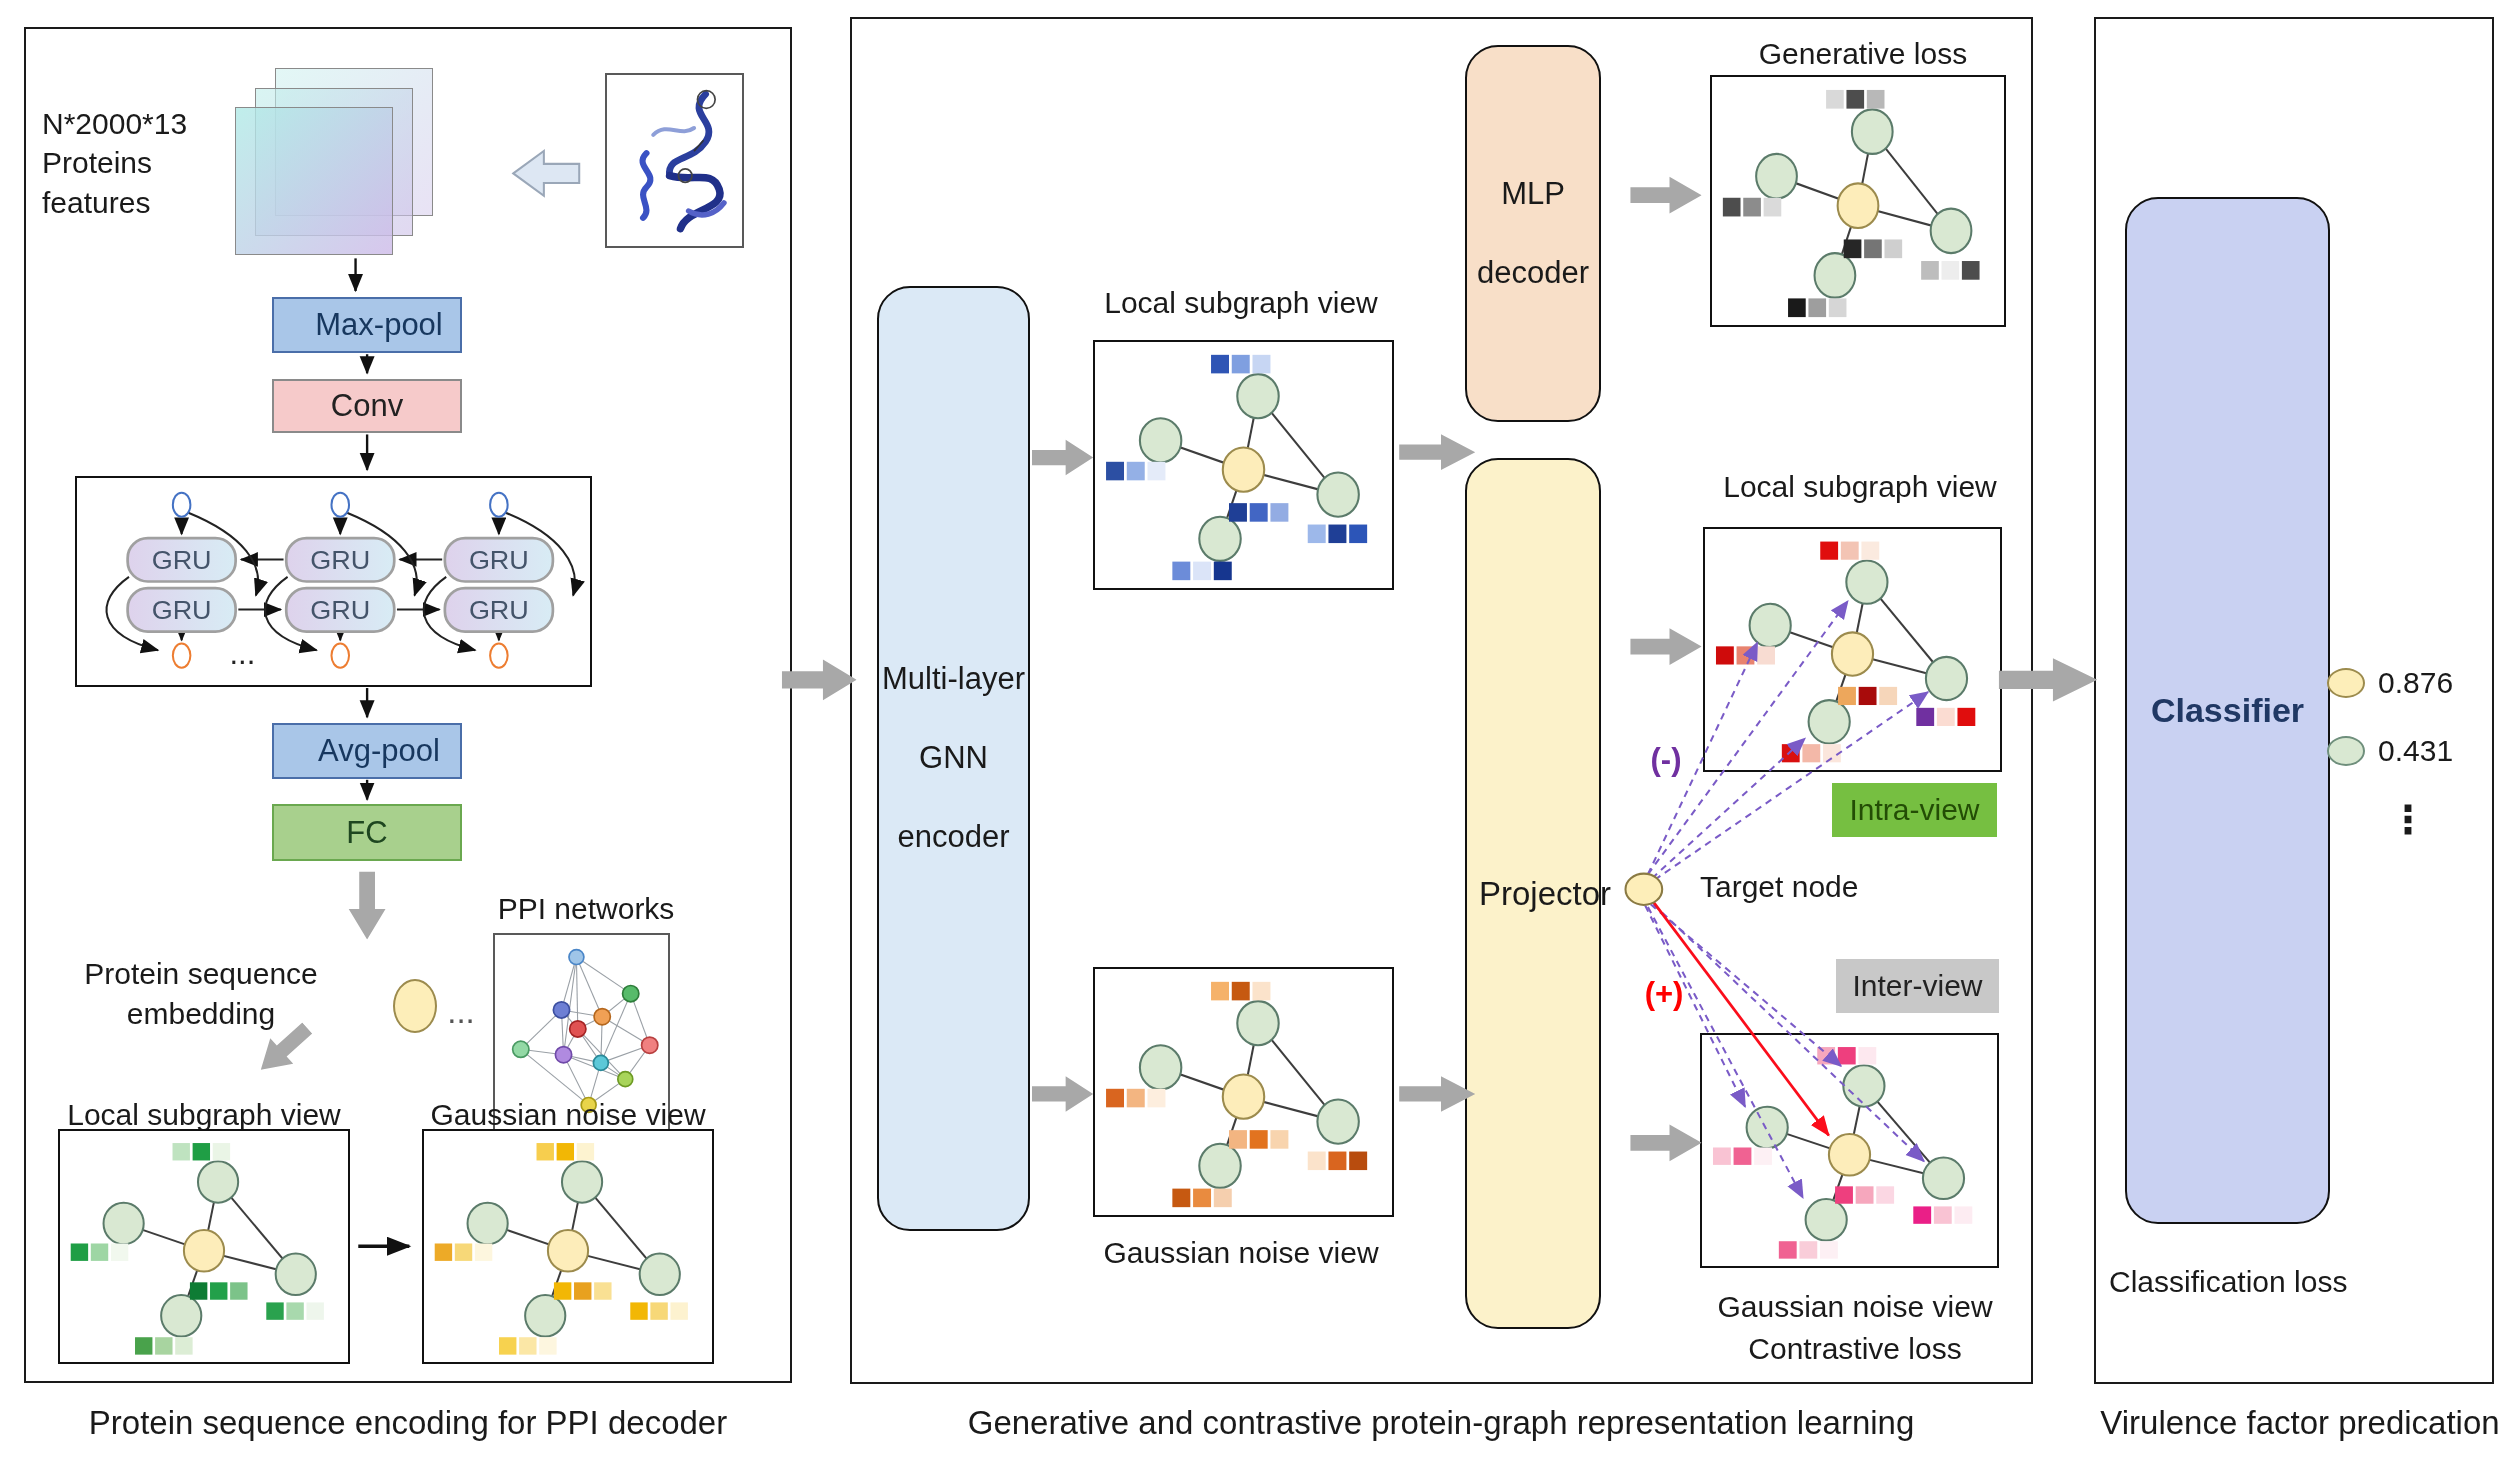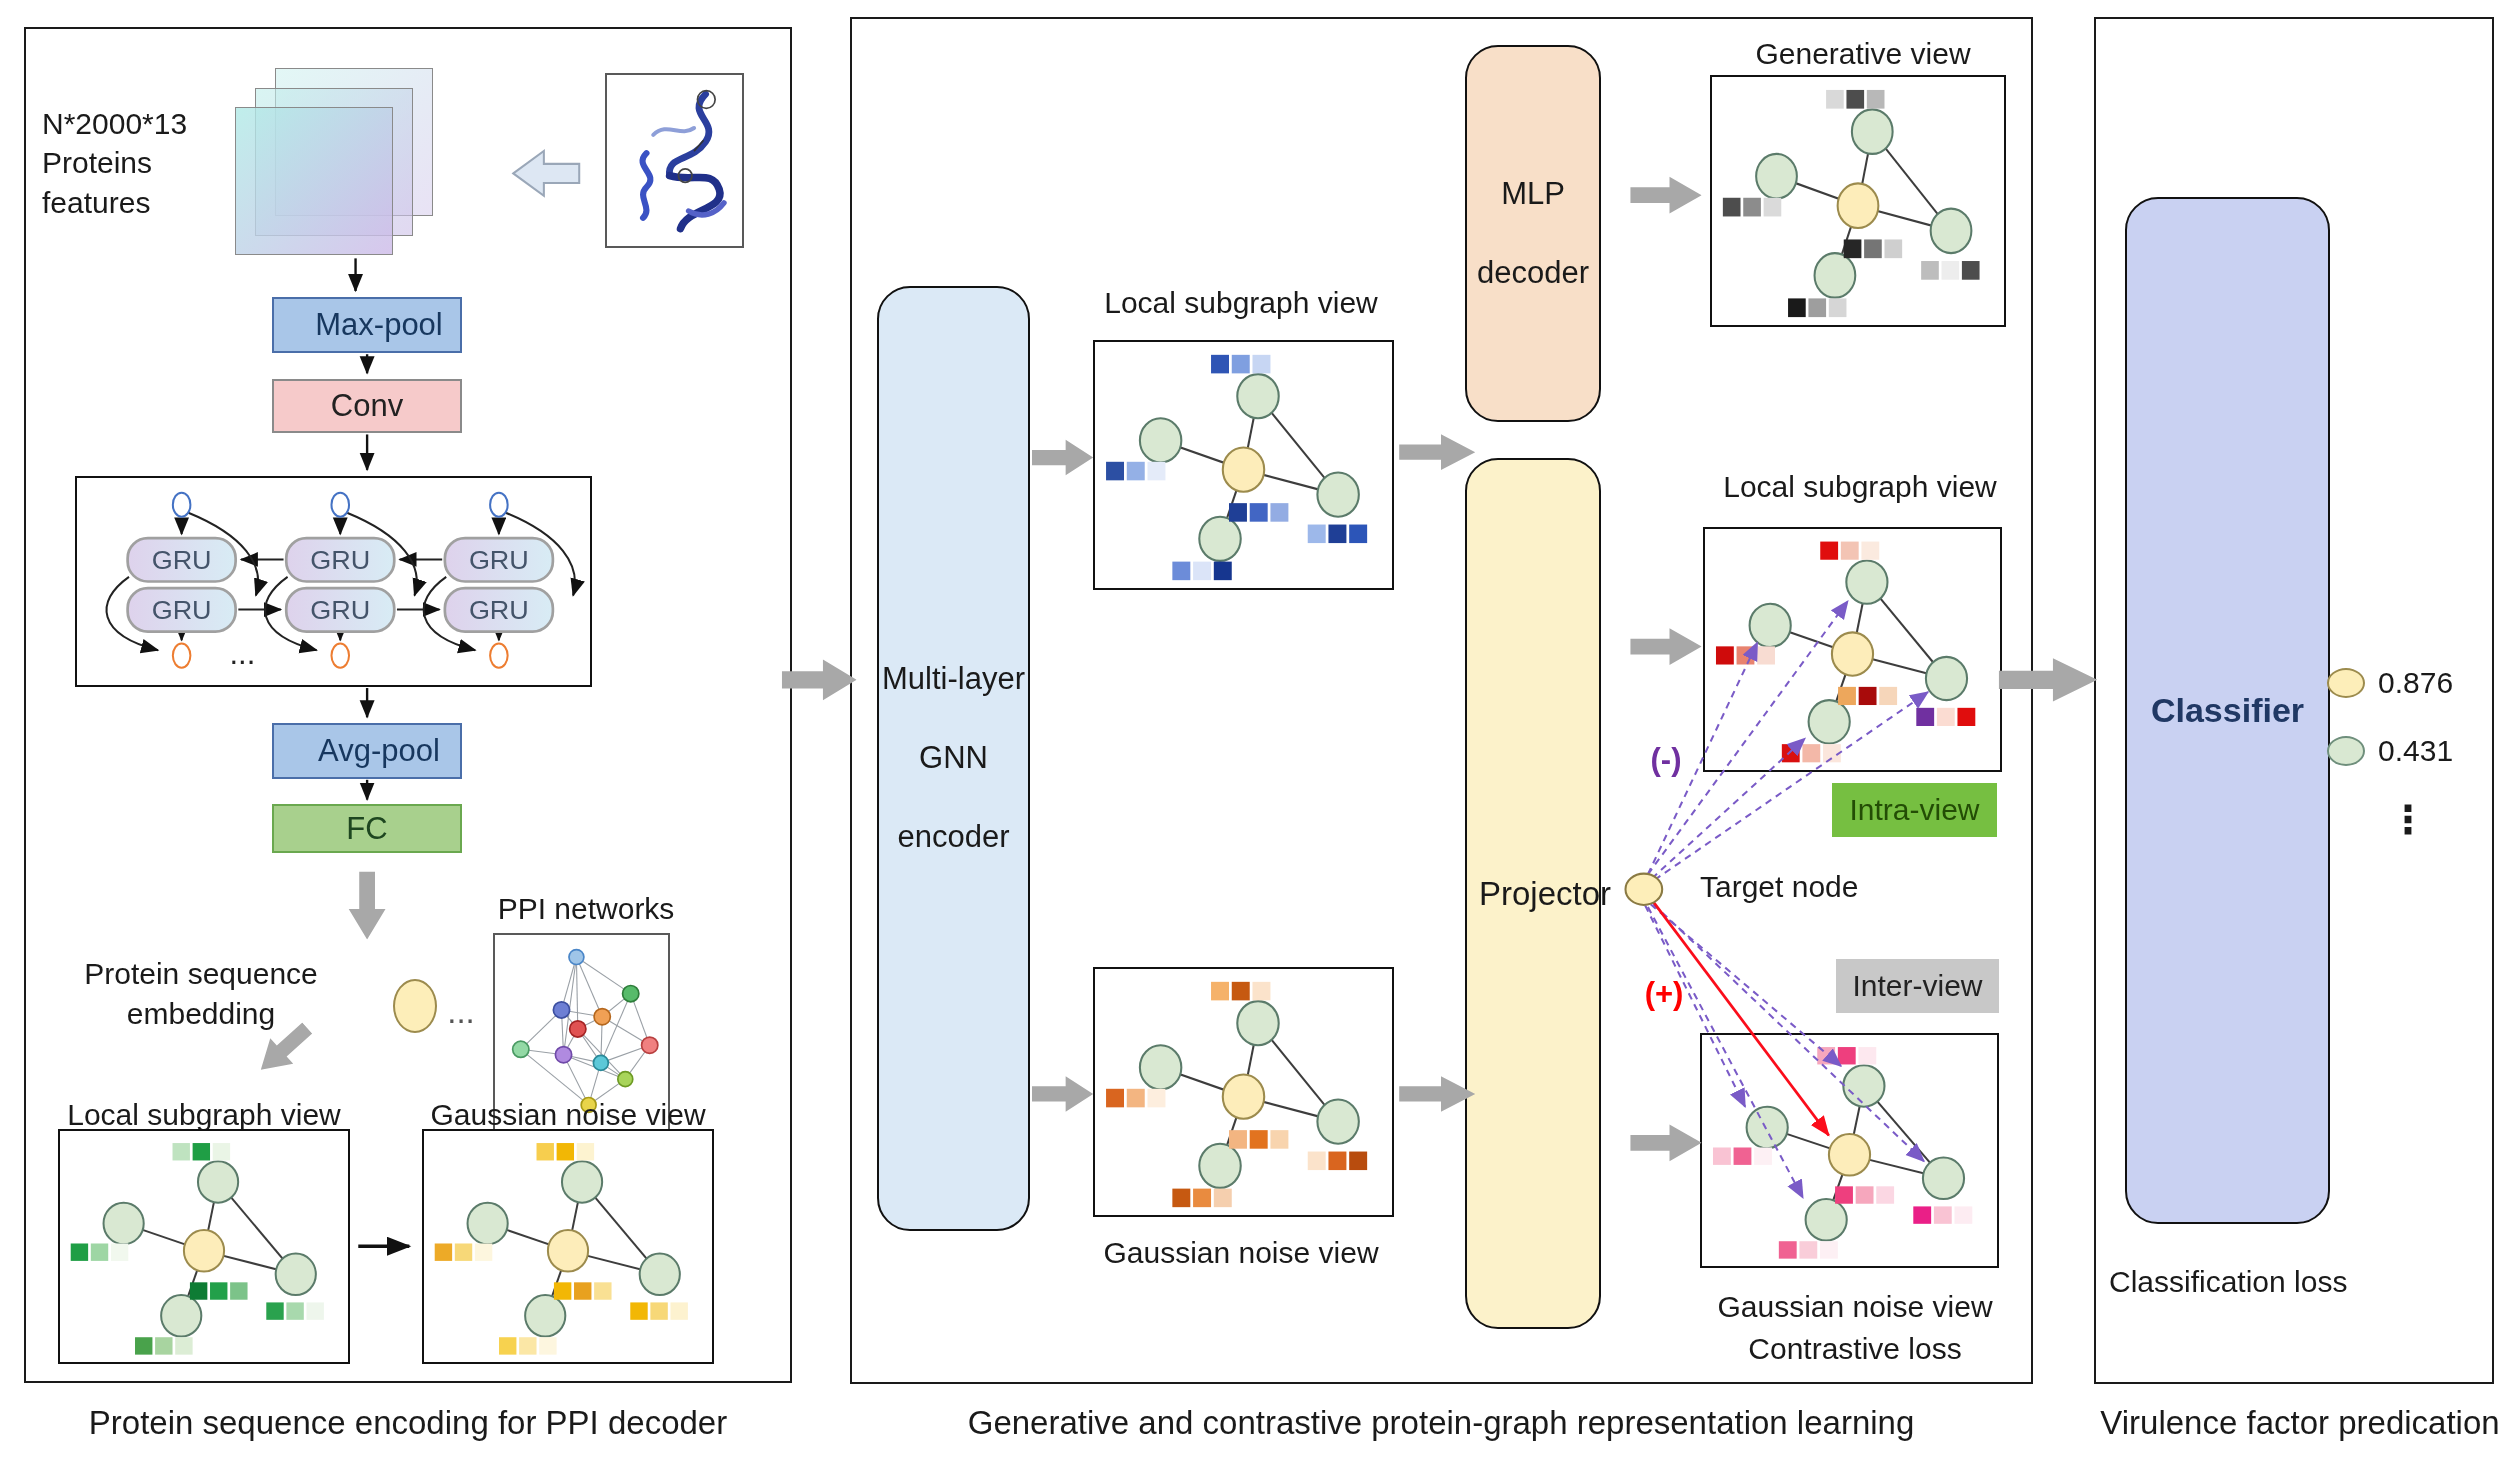--- a/index.html
+++ b/index.html
@@ -110,21 +110,21 @@
       <text x="155" y="211">GRU</text>
       <text x="390" y="211">GRU</text>
       <text x="625" y="211">GRU</text>
       <text x="245" y="278" font-size="46" fill="#222">...</text>
     </g>
   </svg>
 
   <div class="box maxpool t46 navy" style="left:272px;top:723px;width:190px;height:56px;">
       <span>Avg-pool</span>
     </div>
-  <div class="box fcbox t46 dkgreen" style="left:272px;top:804px;width:190px;height:49px;">
+  <div class="box fcbox t46 dkgreen" style="left:272px;top:804px;width:190px;height:57px;">
       <span>FC</span>
     </div>
 
   <div class="lbl t44" style="left:201px;top:974px;">Protein sequence</div>
   <div class="lbl t44" style="left:201px;top:1014px;">embedding</div>
   <div class="ell yell" style="left:393px;top:979px;width:44px;height:54px;"></div>
   <div class="lbl t48" style="left:461px;top:1012px;color:#555;">...</div>
   <div class="lbl" style="left:518px;top:1005px;font-size:53px;">+</div>
 
   <div class="lbl t44" style="left:586px;top:909px;">PPI networks</div>
@@ -273,21 +273,21 @@
   <div class="lbl t44" style="left:1241px;top:1253px;">Gaussian noise view</div>
 
   <div class="box round mlp t46" style="left:1465px;top:45px;width:136px;height:377px;">
     <span>MLP</span>
     <span>decoder</span>
   </div>
   <div class="box round projector t48" style="left:1465px;top:458px;width:136px;height:871px;padding-left:24px;">
     <span>Projector</span>
   </div>
 
-  <div class="lbl t44" style="left:1863px;top:54px;">Generative view</div>
+  <div class="lbl t44" style="left:1863px;top:54px;">Generative loss</div>
   <svg class="gview" style="left:1710px;top:75px;width:296px;height:252px;" viewBox="0 0 430 345" preserveAspectRatio="none">
     <use href="#gskel"></use>
     <g>
       <rect x="168" y="18" width="26" height="26" fill="#d9d9d9"></rect>
         <rect x="198" y="18" width="26" height="26" fill="#4d4d4d"></rect>
         <rect x="228" y="18" width="26" height="26" fill="#b8b8b8"></rect>
       <rect x="16" y="168" width="26" height="26" fill="#4d4d4d"></rect>
         <rect x="46" y="168" width="26" height="26" fill="#8c8c8c"></rect>
         <rect x="76" y="168" width="26" height="26" fill="#dadada"></rect>
       <rect x="194" y="226" width="26" height="26" fill="#262626"></rect>

